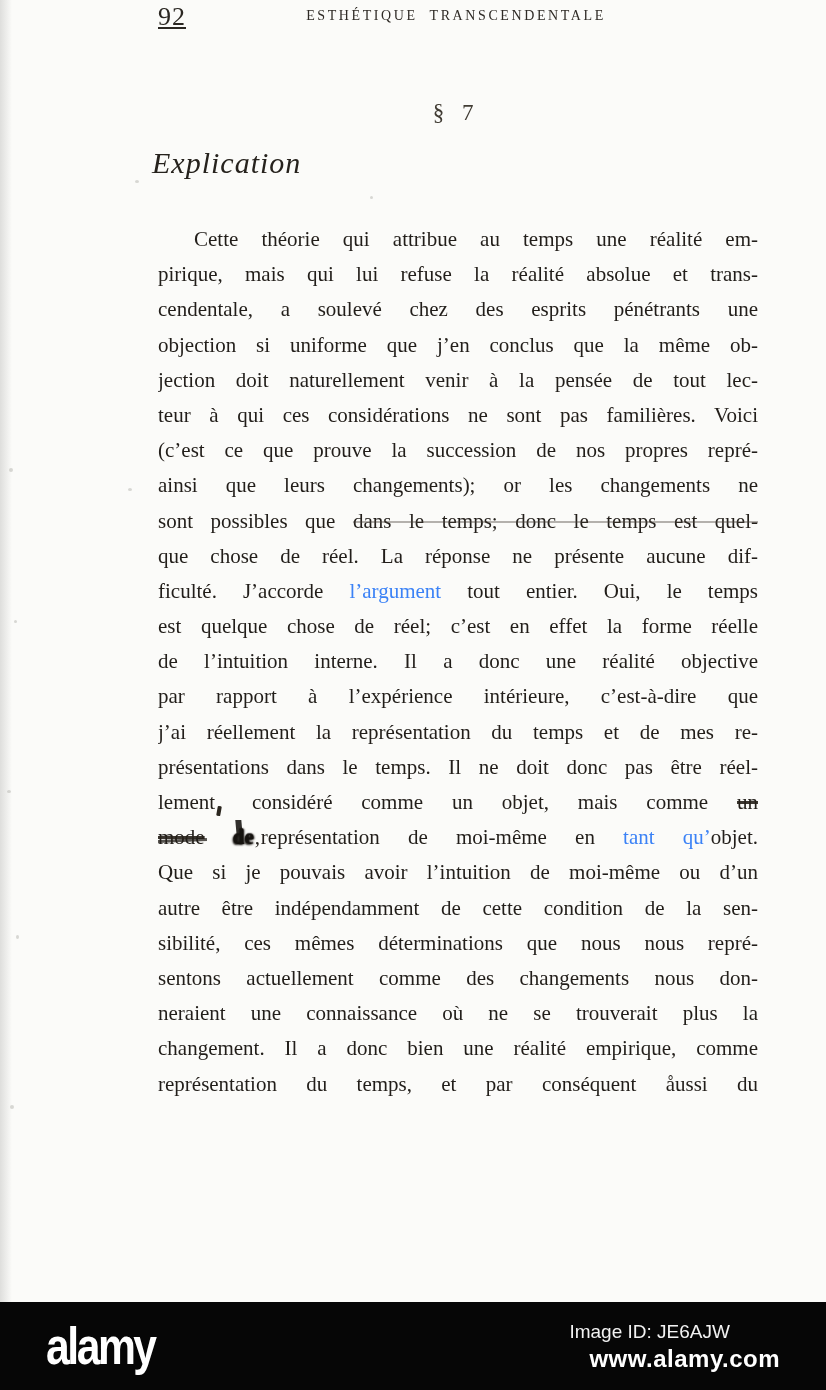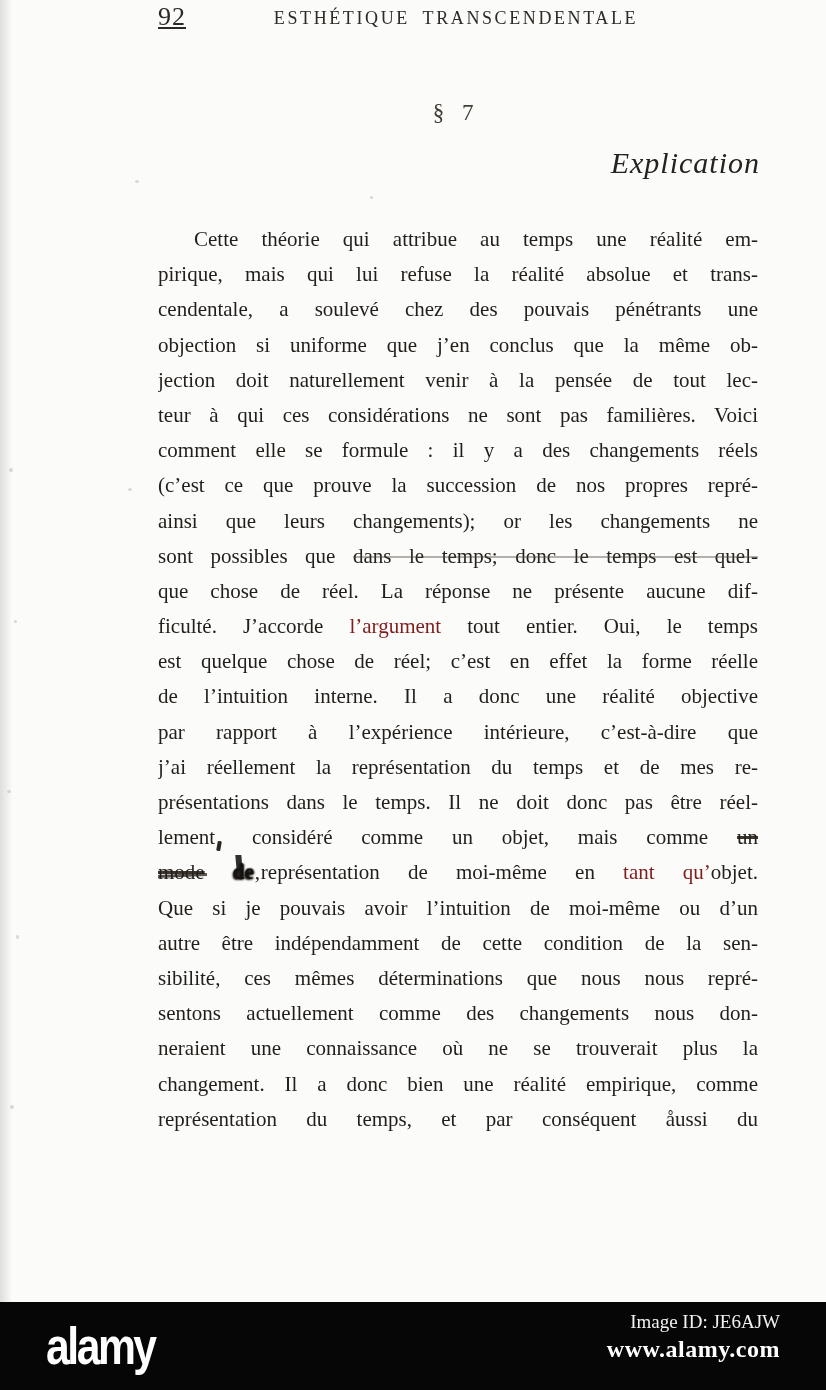--- a/index.html
+++ b/index.html
@@ -13,41 +13,41 @@
   .scan-edge{
     position:absolute;left:0;top:0;width:12px;height:1302px;
     background:linear-gradient(to right,#dededc,rgba(251,251,249,0));
   }
   .speck{position:absolute;border-radius:50%;background:#b9b9b5;opacity:.55;}
 
   
   .page-number{position:absolute;left:158px;top:2px;font-size:26px;letter-spacing:1px;color:#2b2722;text-decoration:underline;}
   .running-title{
     position:absolute;left:152px;top:8px;width:608px;text-align:center;
-    font-size:18px;letter-spacing:2.6px;color:#2e2a25;word-spacing:6px;
+    font-size:14px;letter-spacing:2.6px;color:#2e2a25;word-spacing:6px;
   }
   .section-mark{
     position:absolute;left:152px;top:100px;width:608px;text-align:center;
     font-size:23px;color:#413c34;letter-spacing:6px;
   }
   .section-title{
-    position:absolute;left:152px;top:146px;width:608px;text-align:right;
+    position:absolute;left:152px;top:146px;width:608px;text-align:left;
     font-size:30px;font-style:italic;color:#26221d;letter-spacing:1px;
   }
 
   
   .body-block{position:absolute;left:158px;top:222px;width:600px;}
   .jline{
     text-align:justify;height:35.2px;line-height:35.2px;overflow:hidden;
     font-size:21px;word-spacing:2.5px;
   }
   .jline::after{content:"";display:inline-block;width:100%;height:0;}
   .jline.indent{text-indent:36px;}
 
-  .faded{color:#7f1d1d;}
+  .faded{color:#3b82f6;}
   .smudge{
     text-decoration:line-through;
     text-decoration-color:rgba(75,68,60,.4);
     text-decoration-thickness:2px;
   }
   .struck{
     position:relative;
     text-decoration:line-through;
     text-decoration-color:rgba(38,32,26,.9);
     text-decoration-thickness:2.5px;
@@ -72,21 +72,21 @@
   
   .watermark-bar{
     position:absolute;left:0;bottom:0;width:826px;height:88px;background:#060606;
     font-family:"Liberation Sans","DejaVu Sans",sans-serif;color:#ffffff;
   }
   .alamy-logo{
     position:absolute;left:46px;top:14px;font-size:52px;font-weight:bold;
     letter-spacing:-3px;transform:scaleX(.82);transform-origin:left center;
     color:#ffffff;
   }
-  .wm-right{position:absolute;right:46px;top:8px;text-align:right;line-height:1.25;font-family:Liberation Serif, serif;}
+  .wm-right{position:absolute;right:46px;top:18px;line-height:1.25;}
   .wm-image-id{font-size:19px;font-weight:normal;color:#f2f2f2;}
   .wm-url{font-size:24px;font-weight:bold;color:#ffffff;letter-spacing:.5px;margin-left:20px;}
 </style>
 </head>
 <body>
 
 <div class="scan-edge"></div>
 <span class="speck" style="left:9px;top:468px;width:4px;height:4px;"></span>
 <span class="speck" style="left:14px;top:620px;width:3px;height:3px;"></span>
 <span class="speck" style="left:7px;top:790px;width:4px;height:3px;"></span>
@@ -97,25 +97,24 @@
 <span class="speck" style="left:370px;top:196px;width:3px;height:3px;"></span>
 
 <div class="page-number">92</div>
 <div class="running-title">ESTHÉTIQUE TRANSCENDENTALE</div>
 <div class="section-mark">§ 7</div>
 <div class="section-title">Explication</div>
 
 <div class="body-block">
   <div class="jline indent">Cette théorie qui attribue au temps  une réalité  em-</div>
   <div class="jline">pirique, mais qui lui refuse la réalité absolue et trans-</div>
-  <div class="jline">cendentale, a soulevé chez des pouvais pénétrants une</div>
+  <div class="jline">cendentale, a soulevé chez des esprits pénétrants une</div>
   <div class="jline">objection si uniforme que j’en conclus que la même ob-</div>
   <div class="jline">jection doit naturellement venir à la pensée de tout lec-</div>
   <div class="jline">teur à qui ces considérations ne sont pas familières. Voici</div>
-  <div class="jline">comment elle se formule : il y a des changements réels</div>
   <div class="jline">(c’est ce que prouve la succession de nos propres repré-</div>
   <div class="jline">ainsi que leurs changements); or les changements ne</div>
   <div class="jline"><span>sont possibles que </span><span class="smudge">dans le temps; donc le temps est quel-</span></div>
   <div class="jline">que chose de réel. La réponse ne présente aucune dif-</div>
   <div class="jline"><span>ficulté. J’accorde </span><span class="faded">l’argument</span><span> tout entier. Oui, le temps</span></div>
   <div class="jline">est quelque chose de réel; c’est en effet la forme réelle</div>
   <div class="jline">de l’intuition interne. Il a donc une réalité objective</div>
   <div class="jline">par rapport à l’expérience intérieure, c’est-à-dire que</div>
   <div class="jline">j’ai réellement la représentation du temps et de mes re-</div>
   <div class="jline">présentations dans le temps. Il ne doit donc pas être réel-</div>

